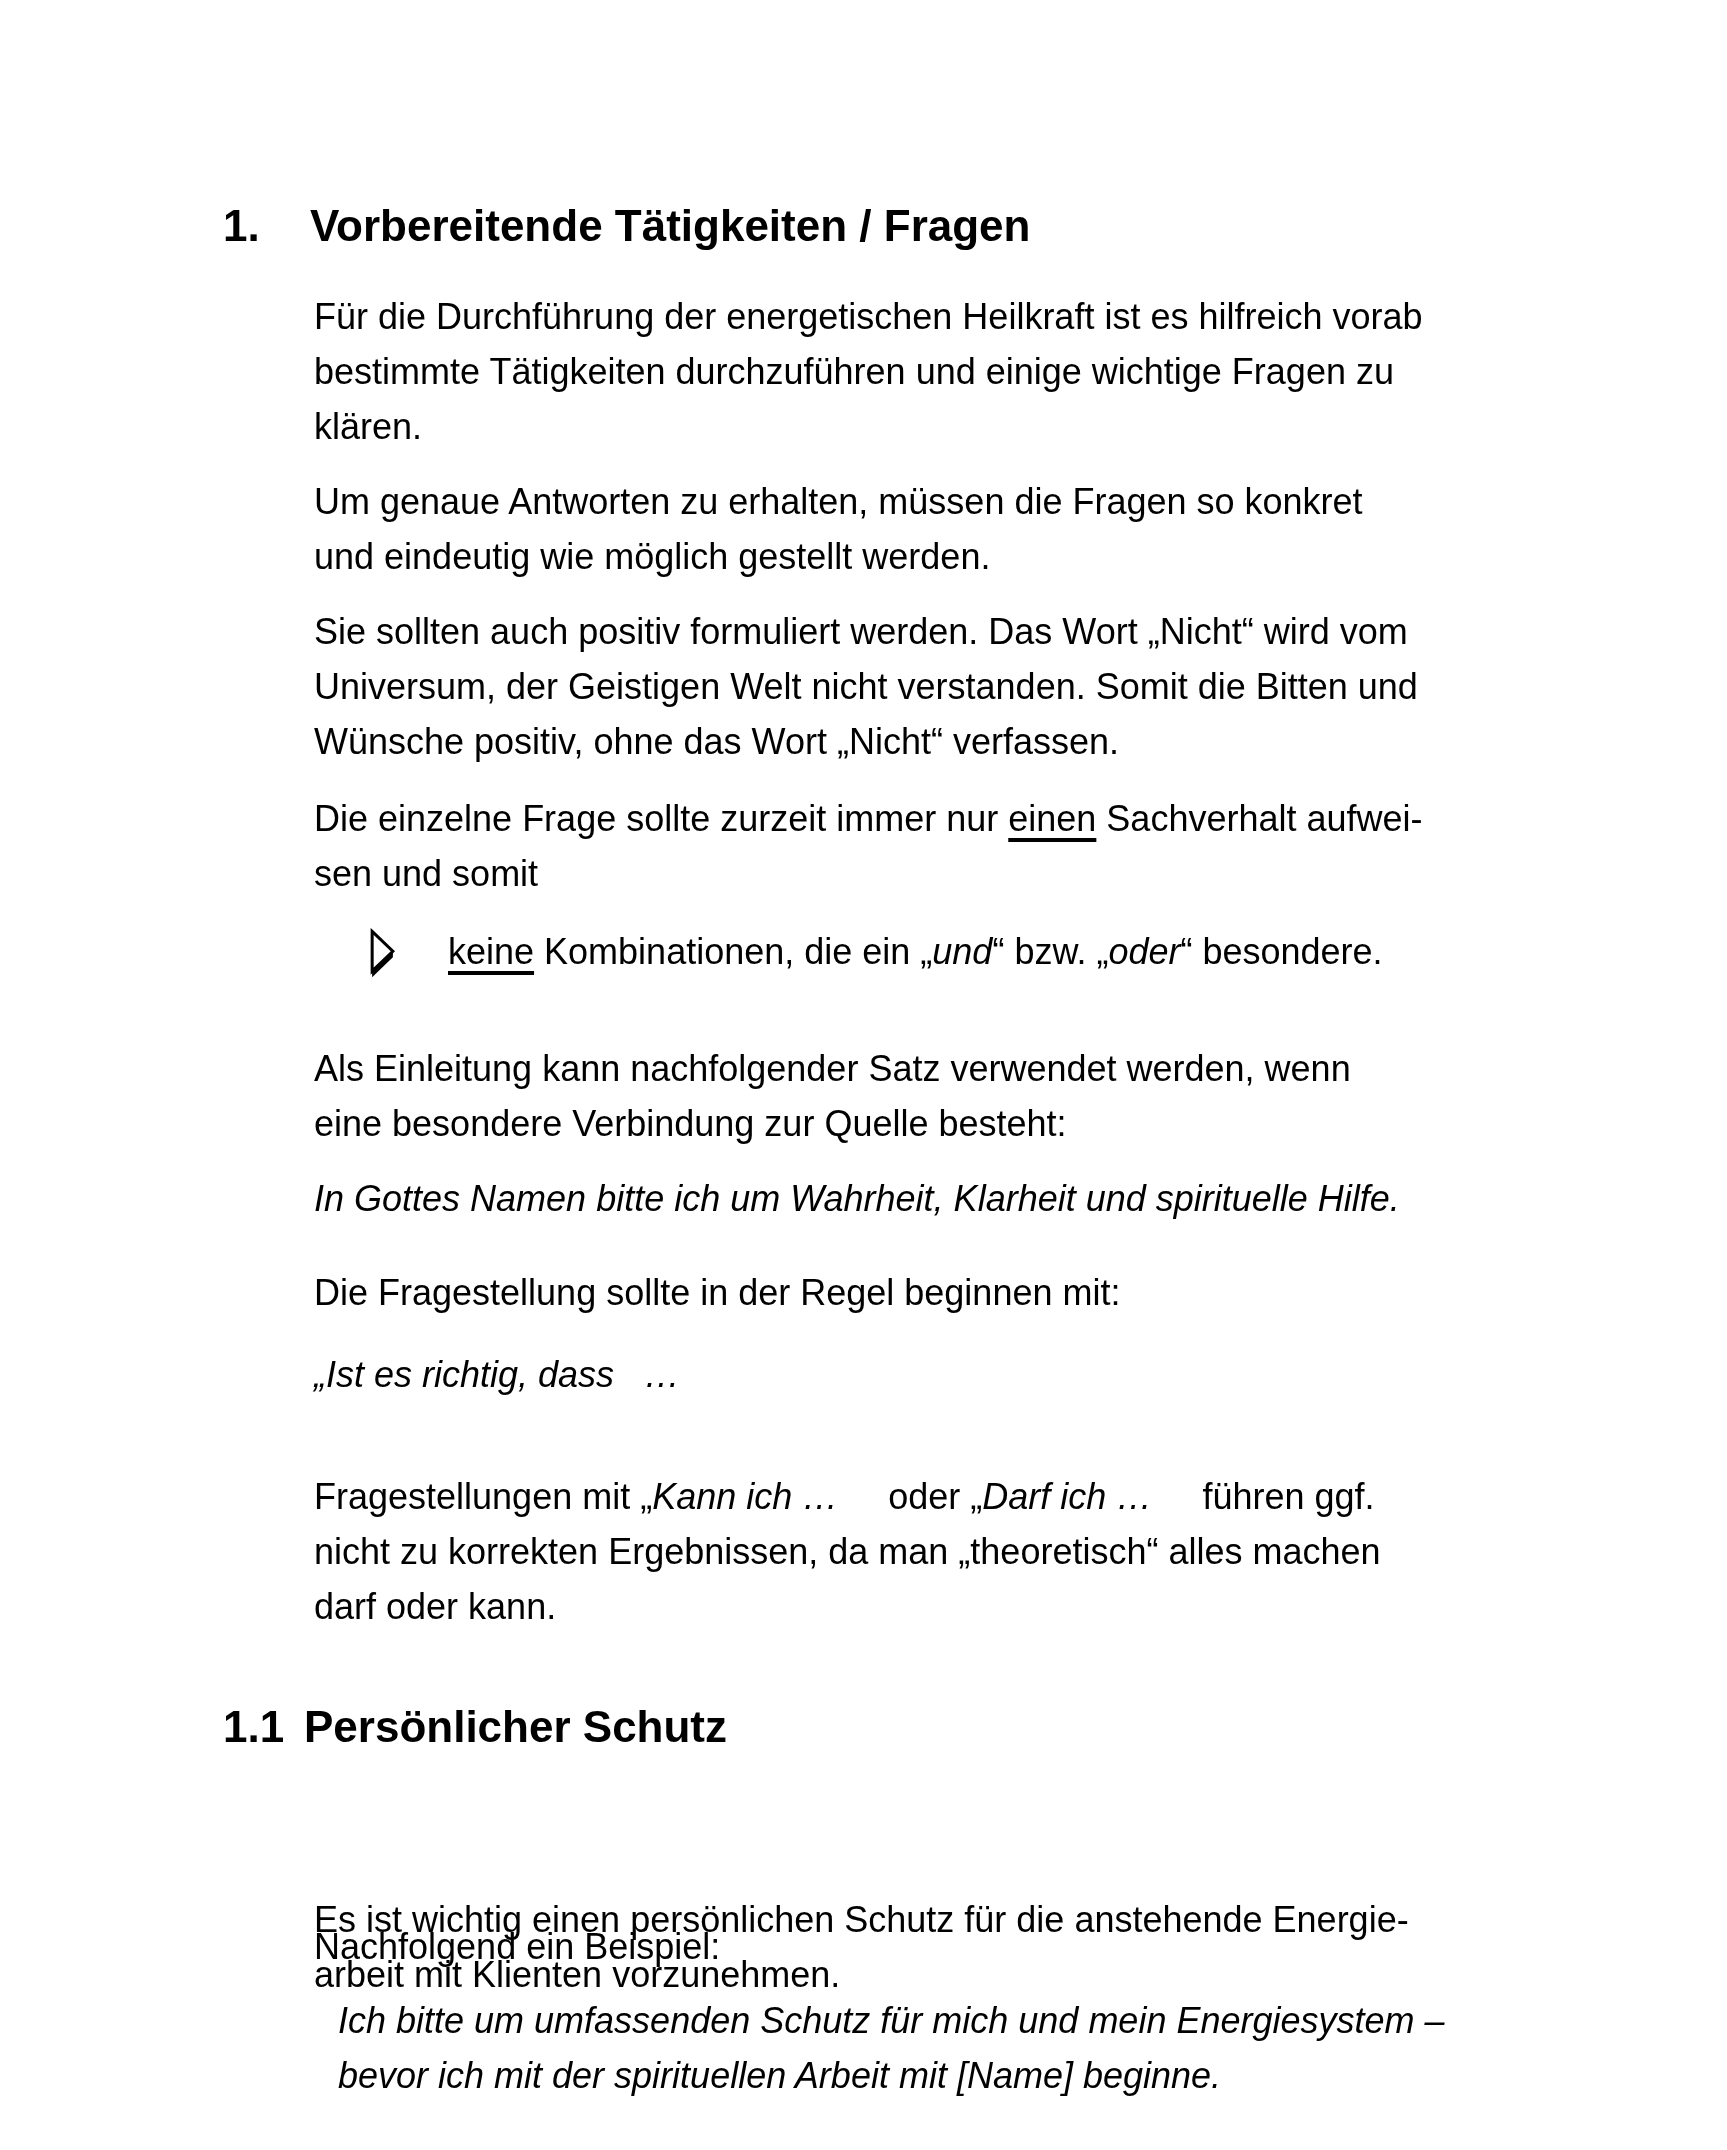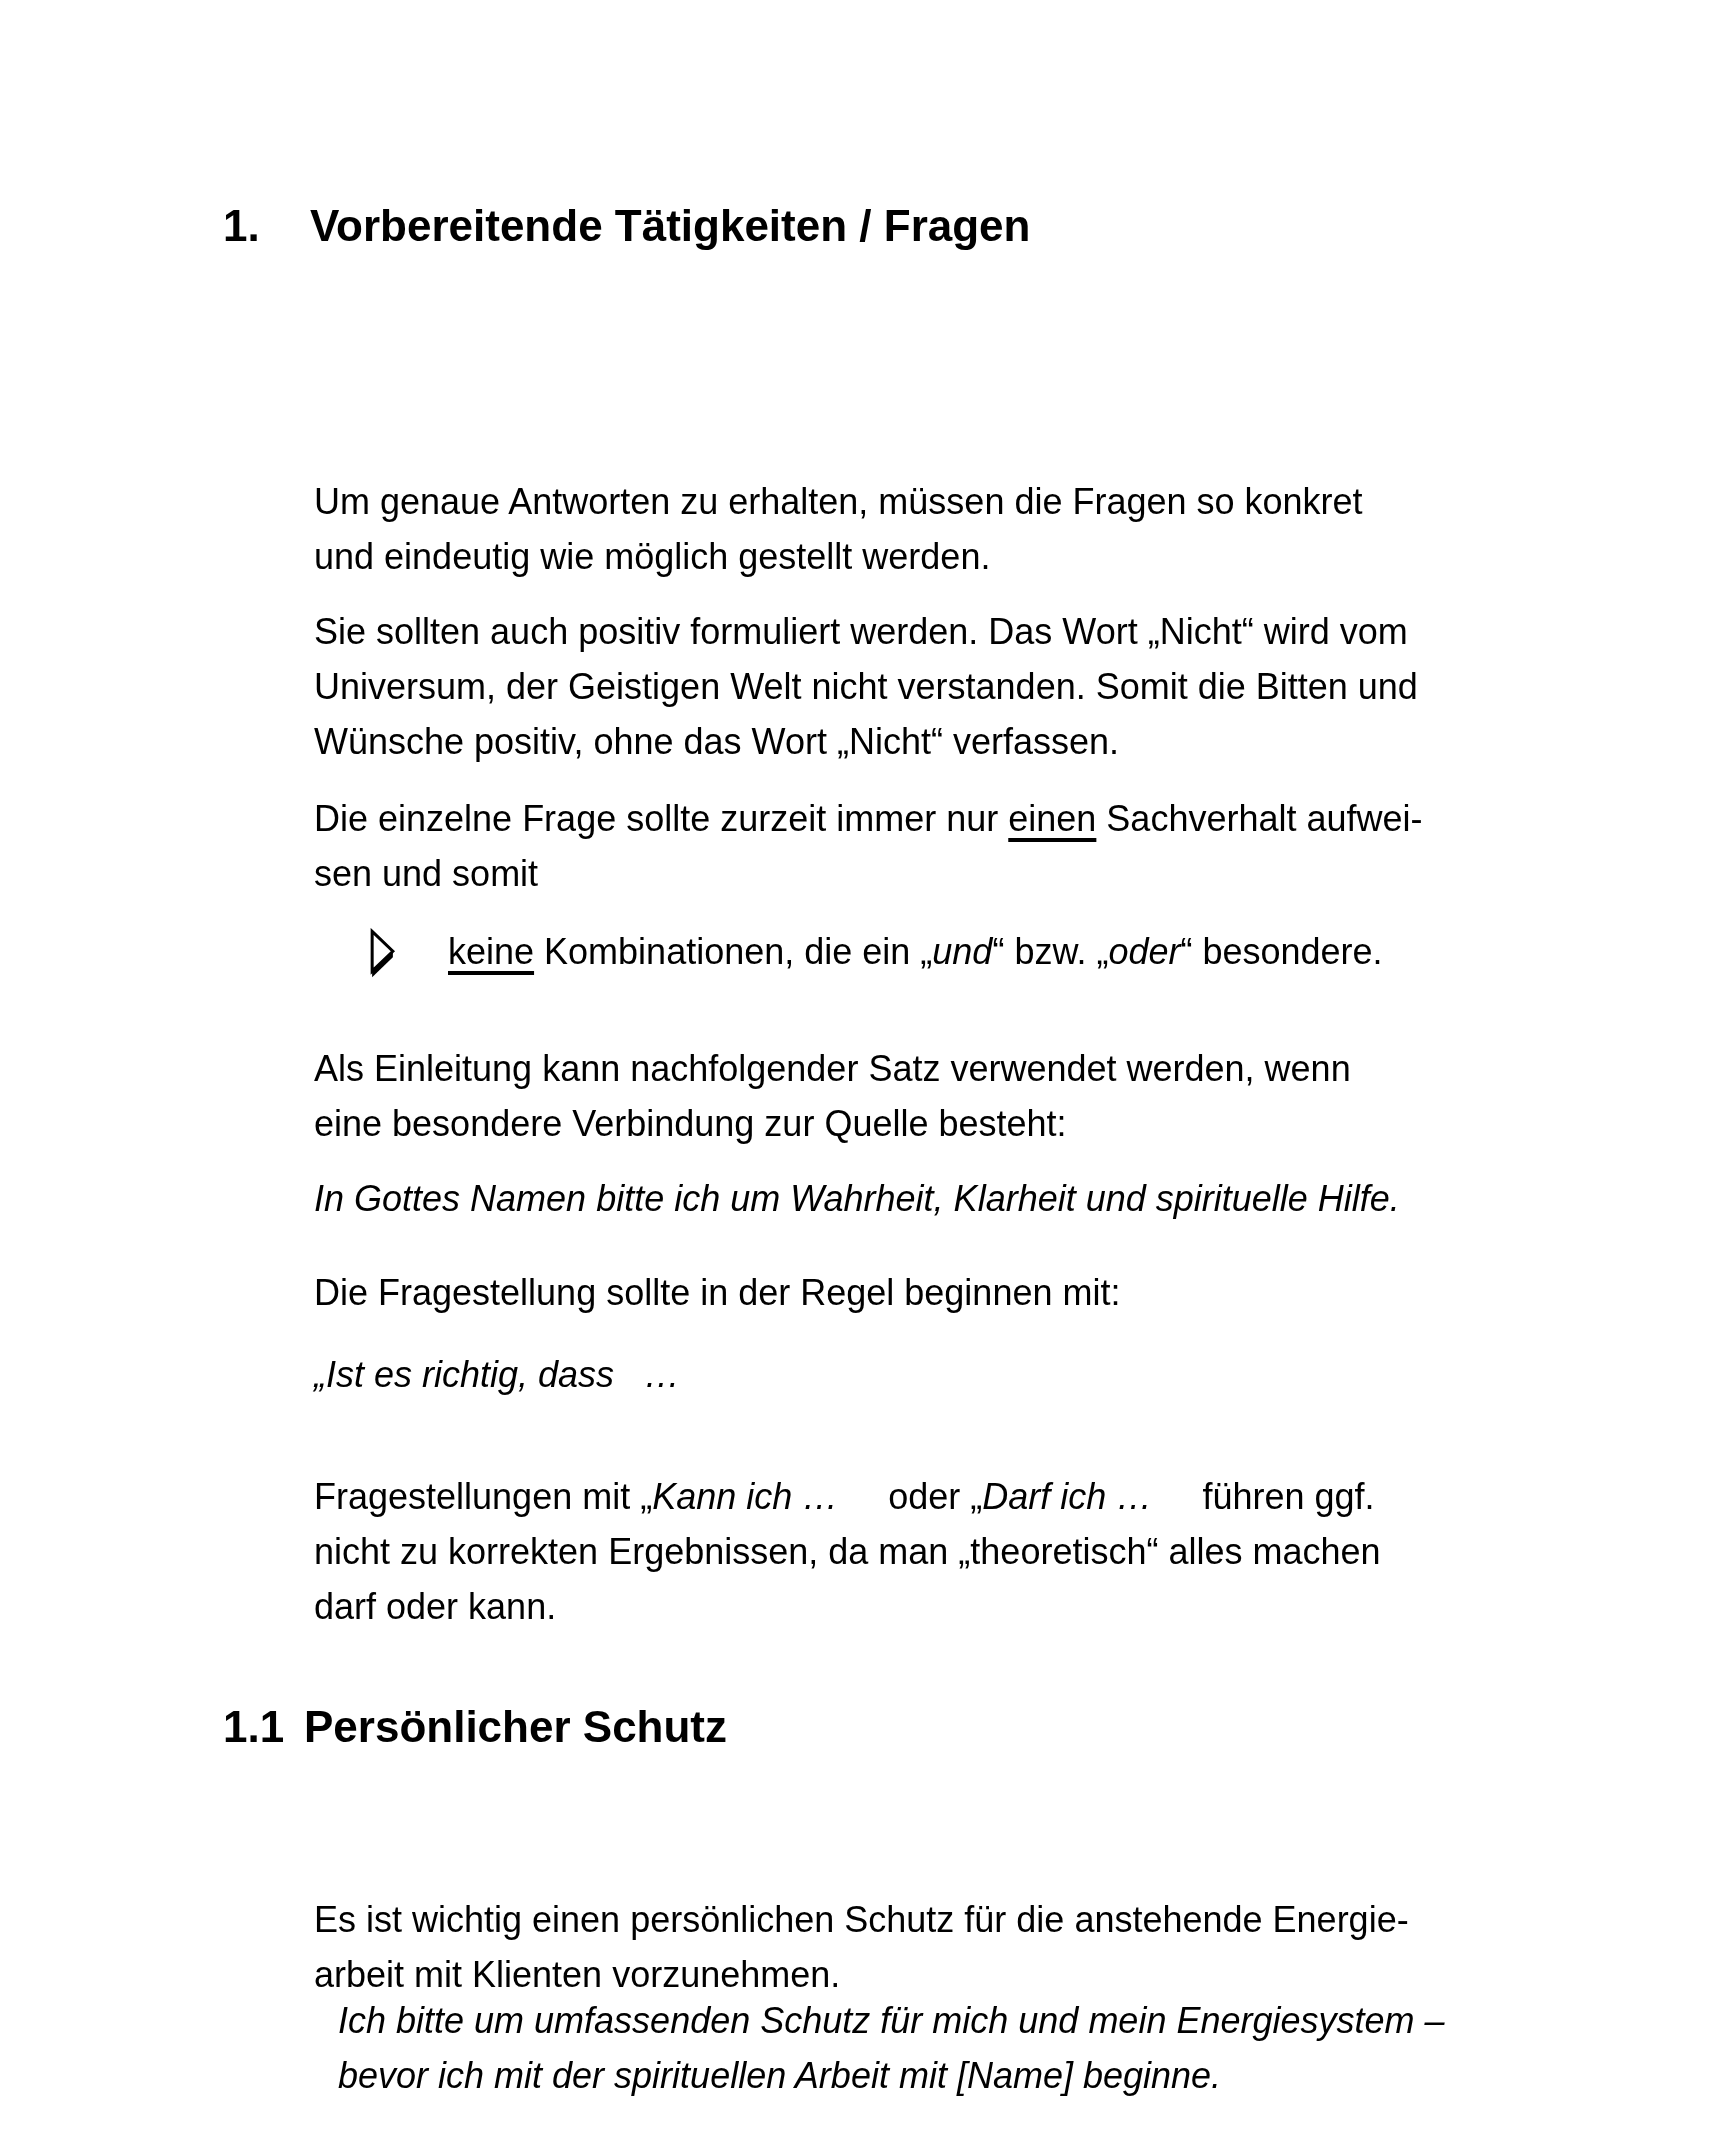--- a/index.html
+++ b/index.html
@@ -52,20 +52,23 @@
   #p12     { top:1993px;margin-left:24px; }
   #p13     { top:2146px; }
 </style>
 </head>
 <body>
 
 <div class="page">
 
   <h1 id="h1" class="block head-left"><span class="h-num h1-num">1.</span><span>Vorbereitende Tätigkeiten / Fragen</span></h1>
 
+  <p id="p1" class="block body-left">Für die Durchführung der energetischen Heilkraft ist es hilfreich vorab
+bestimmte Tätigkeiten durchzuführen und einige wichtige Fragen zu
+klären.</p>
 
   <p id="p2" class="block body-left">Um genaue Antworten zu erhalten, müssen die Fragen so konkret
 und eindeutig wie möglich gestellt werden.</p>
 
   <p id="p3" class="block body-left">Sie sollten auch positiv formuliert werden. Das Wort „Nicht“ wird vom
 Universum, der Geistigen Welt nicht verstanden. Somit die Bitten und
 Wünsche positiv, ohne das Wort „Nicht“ verfassen.</p>
 
   <p id="p4" class="block body-left"><span>Die einzelne Frage sollte zurzeit immer nur </span><u>einen</u><span> Sachverhalt aufwei-
 sen und somit</span></p>
@@ -87,20 +90,21 @@
 
   <p id="p9" class="block body-left"><span>Fragestellungen mit „</span><span class="bold-italic">Kann ich …</span><span>     oder „</span><span class="bold-italic">Darf ich …</span><span>     führen ggf.
 nicht zu korrekten Ergebnissen, da man „theoretisch“ alles machen
 darf oder kann.</span></p>
 
   <h2 id="h2" class="block head-left"><span class="h-num h2-num">1.1</span><span>Persönlicher Schutz</span></h2>
 
   <p id="p10" class="block body-left">Es ist wichtig einen persönlichen Schutz für die anstehende Energie-
 arbeit mit Klienten vorzunehmen.</p>
 
+  <p id="p11" class="block body-left">Nachfolgend ein Beispiel:</p>
 
   <p id="p12" class="block body-left italic">Ich bitte um umfassenden Schutz für mich und mein Energiesystem –
 bevor ich mit der spirituellen Arbeit mit [Name] beginne.</p>
 
   <p id="p13" class="block body-left italic">Frage: „Welches Lichtwesen aus den weißen hohen Ebenen – z.B.
 Erzengel – ist für meinen Schutz zuständig, begleitet mich?“</p>
 
 </div>
 
 

